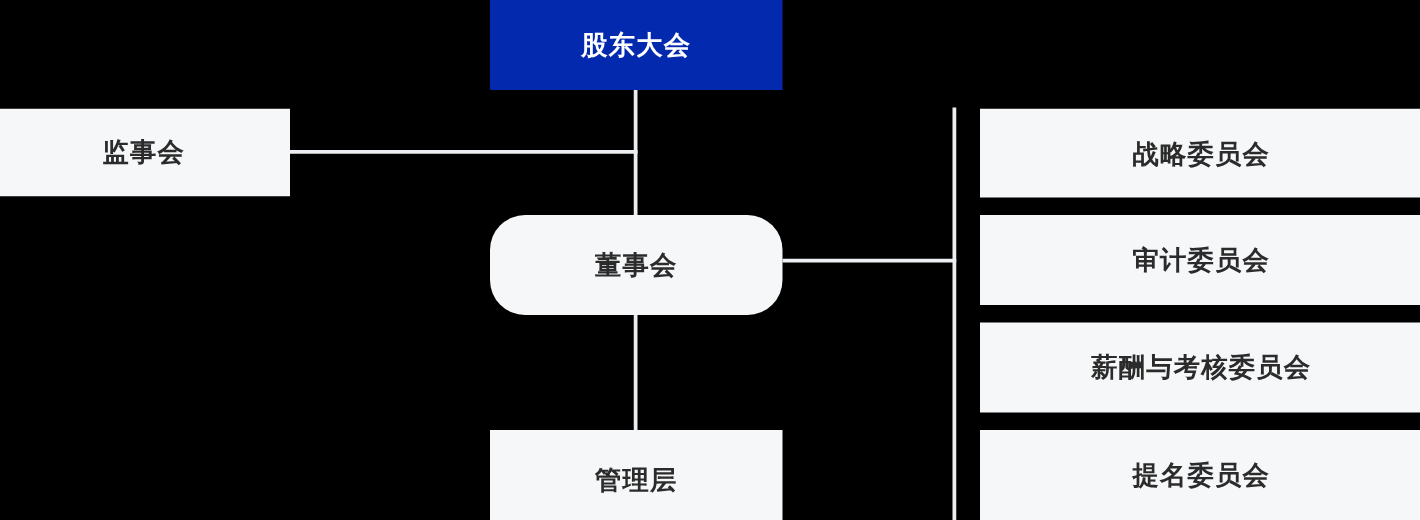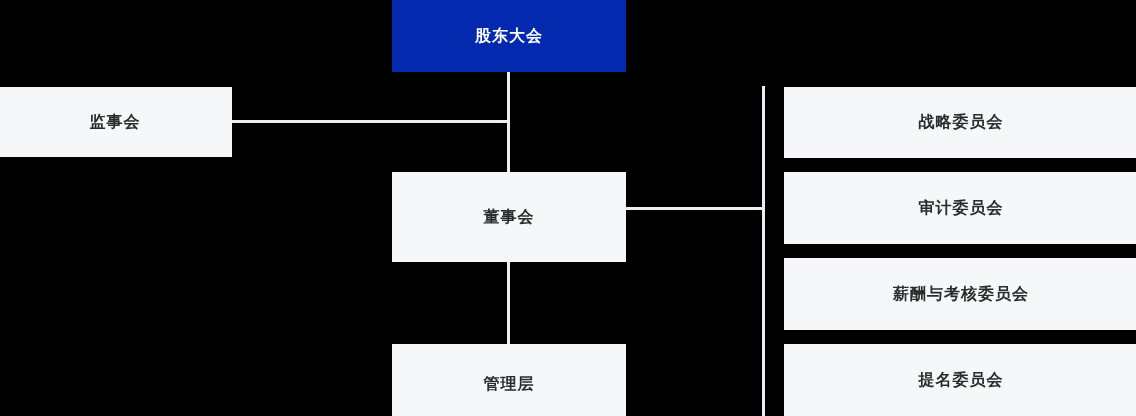--- a/index.html
+++ b/index.html
@@ -18,21 +18,21 @@
     width: 1136px;
     height: 416px;
     background: #000000;
   }
   .node {
     position: absolute;
     display: flex;
     align-items: center;
     justify-content: center;
     box-sizing: border-box;
-    font-size: 16px;
+    font-size: 21px;
     font-weight: bold;
     letter-spacing: 1px;
     text-align: center;
     white-space: nowrap;
   }
   .node-light {
     background: #f6f7f9;
     color: #2b2b2b;
   }
   .node-primary {
@@ -40,21 +40,21 @@
     color: #ffffff;
   }
   .connector {
     position: absolute;
     background: #eceef1;
   }
 
   
   .n-shareholders { left: 392px;  top: 0px;   width: 234px; height: 72px; }
   .n-supervisors  { left: -2px;   top: 87px;  width: 234px; height: 70px; }
-  .n-board        { left: 392px;  top: 172px; width: 234px; height: 90px; }
+  .n-board        { left: 392px;  top: 172px; width: 234px; height: 80px; border-radius: 28px; }
   .n-management   { left: 392px;  top: 344px; width: 234px; height: 80px; }
 
   .n-strategy     { left: 784px;  top: 87px;  width: 354px; height: 71px; }
   .n-audit        { left: 784px;  top: 172px; width: 354px; height: 72px; }
   .n-compensation { left: 784px;  top: 258px; width: 354px; height: 72px; }
   .n-nomination   { left: 784px;  top: 344px; width: 354px; height: 72px; }
 
   
   .c-trunk-top      { left: 507px; top: 72px;  width: 3px;   height: 100px; }
   .c-supervisors-h  { left: 232px; top: 120px; width: 278px; height: 3px;  }

